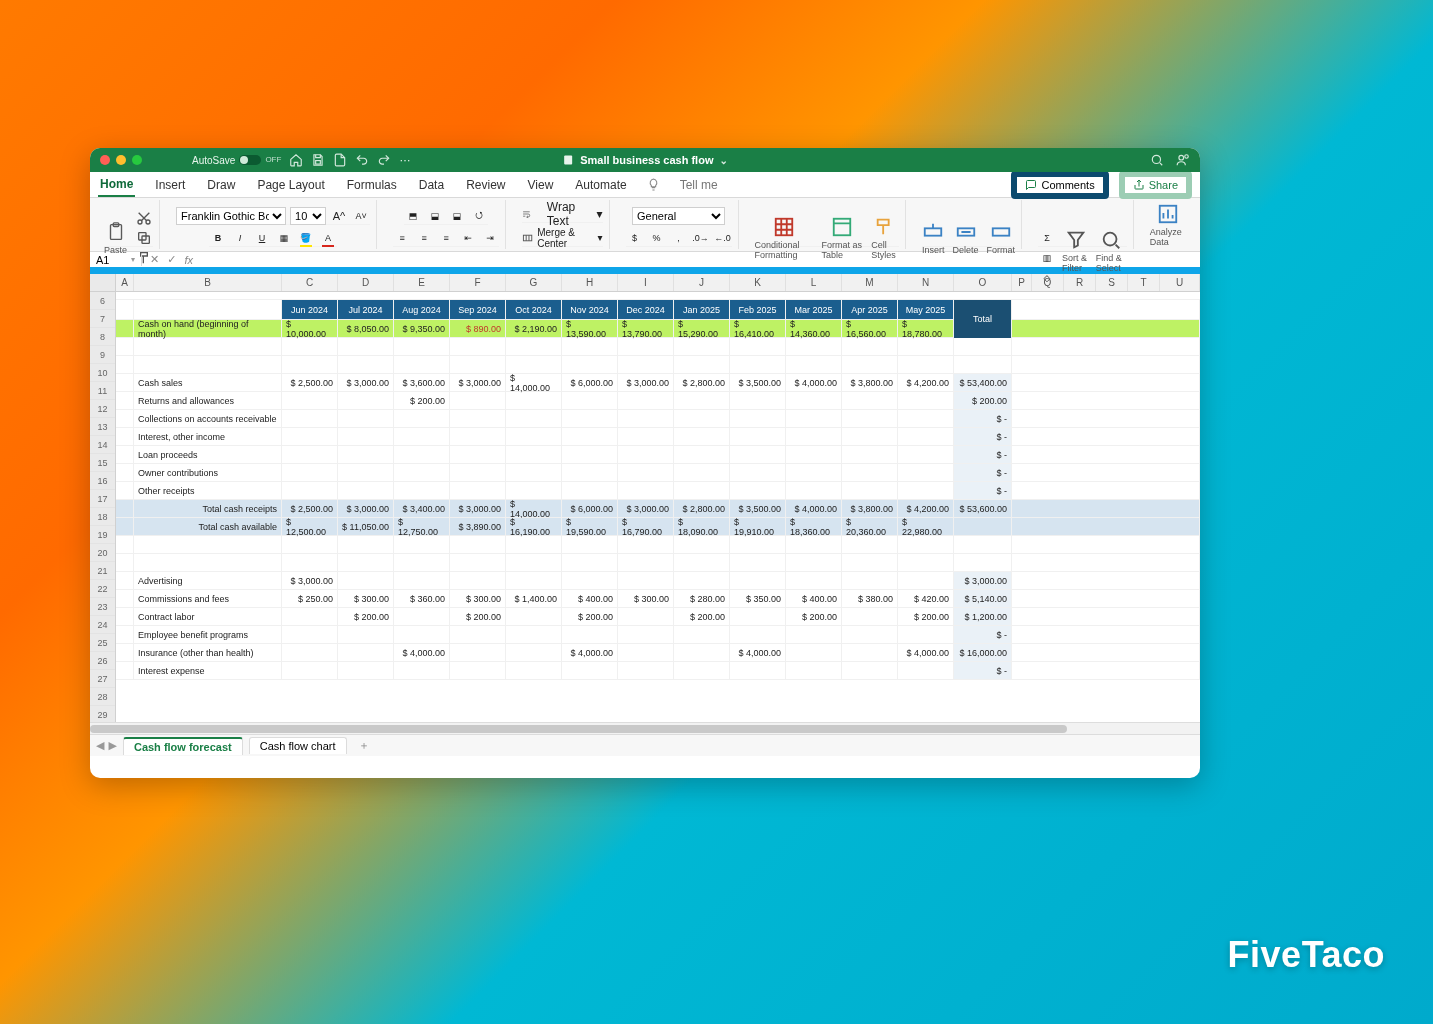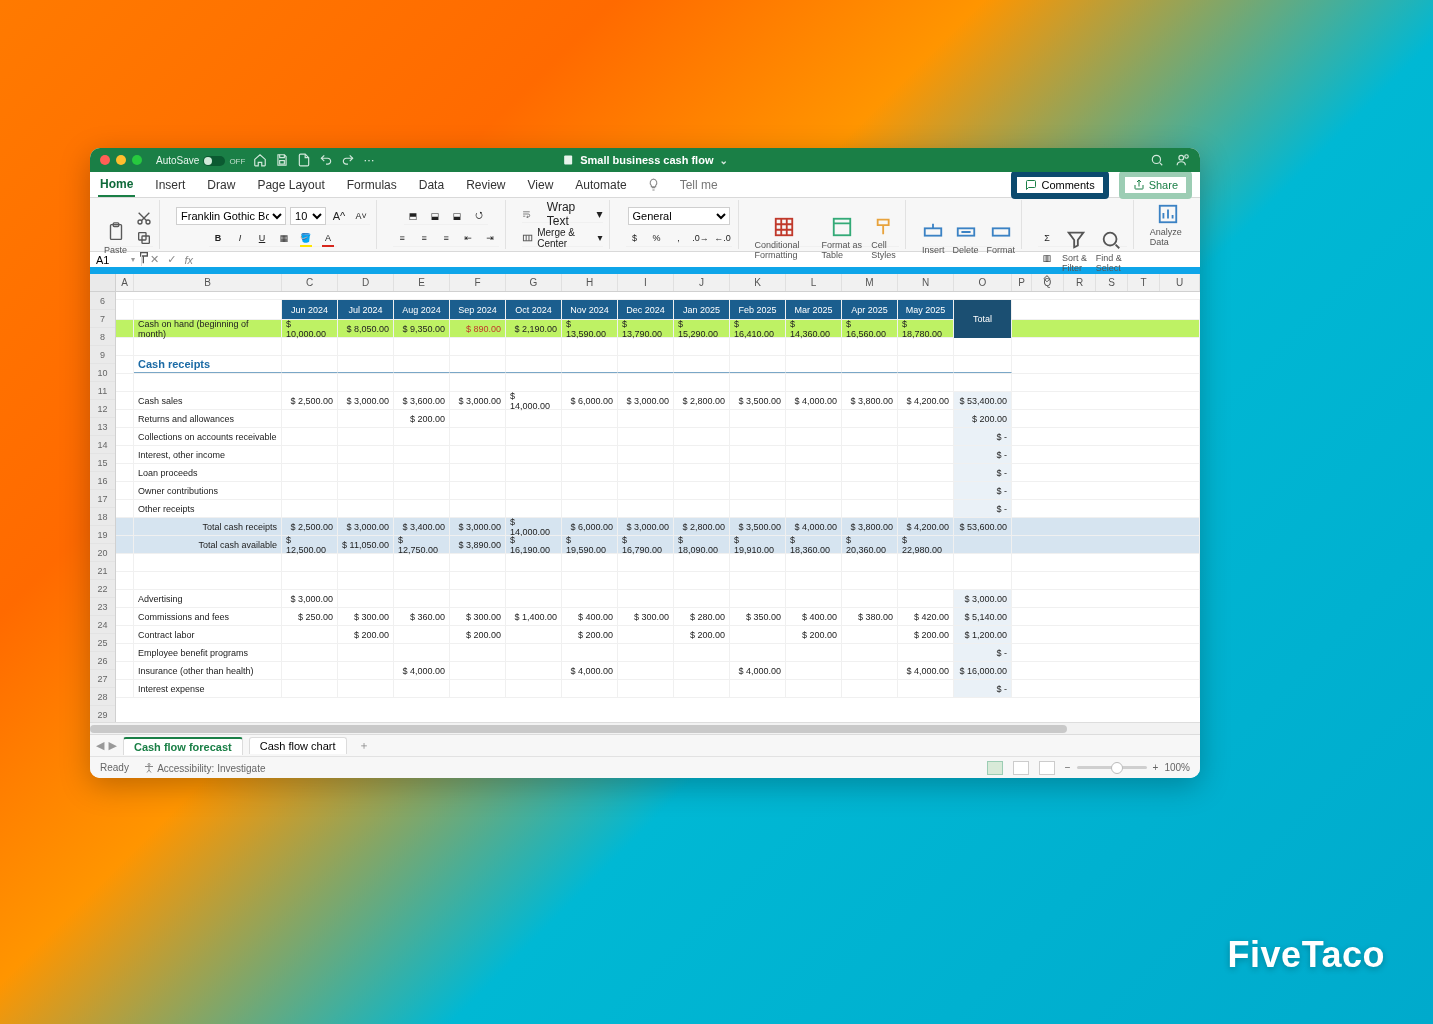--- a/index.html
+++ b/index.html
@@ -11,21 +11,21 @@
   .stage { position: absolute; left: 90px; top: 148px; width: 1110px; height: 630px;
     background: #fff; border-radius: 10px; box-shadow: 0 8px 30px rgba(0,0,0,.25); overflow: hidden; }
 
   
   .titlebar { height: 24px; background: #1a7f46; display: flex; align-items: center; color: #fff;
     font-size: 11px; position: relative; }
   .mac-dots { display: flex; gap: 6px; padding-left: 10px; }
   .dot { width: 10px; height: 10px; border-radius: 50%; }
   .dot.red { background: #ff5f56; } .dot.yellow { background: #ffbd2e; } .dot.green { background: #27c93f; }
   .tb-left { display: flex; align-items: center; gap: 8px; margin-left: 14px; }
-  .autosave { font-size: 10px; color: #e8f5ed; display: flex; align-items: flex-end; gap: 4px; }
+  .autosave { font-size: 10px; color: #e8f5ed; display: flex; align-items: flex-start; gap: 4px; margin-left: 36px; }
   .switch { width: 22px; height: 10px; background: #0b5a31; border-radius: 6px; position: relative; }
   .switch::after { content:""; position:absolute; left:1px; top:1px; width:8px; height:8px; background:#d0ead9; border-radius:50%; }
   .tb-icon { width: 14px; height: 14px; opacity: .9; }
   .title-center { position: absolute; left: 50%; transform: translateX(-50%); display: flex; align-items: center; gap: 6px; font-weight: 700; }
   .title-center .caret { font-size: 10px; opacity: .85; }
   .tb-right { position: absolute; right: 10px; display: flex; gap: 12px; align-items: center; }
 
   
   .ribbon-tabs { height: 26px; background: #fff; display: flex; align-items: center; border-bottom: 1px solid #d9d9d9;
     font-size: 12px; padding: 0 8px; gap: 18px; }
@@ -273,21 +273,21 @@
             <rect x="3" y="6" width="18" height="12"></rect>
             <path d="M9 6v12M15 6v12"></path>
           </svg>
         <span>Merge &amp; Center</span>
           <span>▾</span>
       </div>
     </div>
 
     <div class="rgroup">
       <div class="row">
-        <select class="select" style="width:102px"><option>General</option></select>
+        <select class="select" style="width:93px"><option>General</option></select>
       </div>
       <div class="row" style="margin-top:4px">
         <span class="mini">$</span>
         <span class="mini">%</span>
         <span class="mini">,</span>
         <span class="mini">.0→</span>
         <span class="mini">←.0</span>
       </div>
     </div>
 
@@ -491,38 +491,20 @@
           <div class="cell colJ r"></div>
           <div class="cell colK r"></div>
           <div class="cell colL r"></div>
           <div class="cell colM r"></div>
           <div class="cell colN r"></div>
           <div class="cell colO r "></div>
           <div class="cell tailcols" style="flex: 1 1 0%;"></div>
         </div>
         <div class="row ">
           <div class="cell " style="width: 18px;"></div>
-          <div class="cell colB section" style="border-bottom: 1px solid rgb(122, 167, 199);">Cash receipts</div>
-          <div class="cell colC" style="border-bottom: 1px solid rgb(122, 167, 199);"></div>
-          <div class="cell colD" style="border-bottom: 1px solid rgb(122, 167, 199);"></div>
-          <div class="cell colE" style="border-bottom: 1px solid rgb(122, 167, 199);"></div>
-          <div class="cell colF" style="border-bottom: 1px solid rgb(122, 167, 199);"></div>
-          <div class="cell colG" style="border-bottom: 1px solid rgb(122, 167, 199);"></div>
-          <div class="cell colH" style="border-bottom: 1px solid rgb(122, 167, 199);"></div>
-          <div class="cell colI" style="border-bottom: 1px solid rgb(122, 167, 199);"></div>
-          <div class="cell colJ" style="border-bottom: 1px solid rgb(122, 167, 199);"></div>
-          <div class="cell colK" style="border-bottom: 1px solid rgb(122, 167, 199);"></div>
-          <div class="cell colL" style="border-bottom: 1px solid rgb(122, 167, 199);"></div>
-          <div class="cell colM" style="border-bottom: 1px solid rgb(122, 167, 199);"></div>
-          <div class="cell colN" style="border-bottom: 1px solid rgb(122, 167, 199);"></div>
-          <div class="cell colO" style="border-bottom: 1px solid rgb(122, 167, 199);"></div>
-          <div class="cell tailcols" style="flex: 1 1 0%;"></div>
-        </div>
-        <div class="row ">
-          <div class="cell " style="width: 18px;"></div>
           <div class="cell colB "></div>
           <div class="cell colC r"></div>
           <div class="cell colD r"></div>
           <div class="cell colE r"></div>
           <div class="cell colF r"></div>
           <div class="cell colG r"></div>
           <div class="cell colH r"></div>
           <div class="cell colI r"></div>
           <div class="cell colJ r"></div>
           <div class="cell colK r"></div>
@@ -848,37 +830,16 @@
   <div class="sheetbar">
     <div class="sheet-nav">
       <span>◀</span>
       <span>▶</span>
     </div>
     <div class="sheet-tab active">Cash flow forecast</div>
     <div class="sheet-tab">Cash flow chart</div>
     <div class="plus">＋</div>
   </div>
 
-  <div class="status">
-    <span>Ready</span>
-    <span>
-      <svg width="12" height="12" viewBox="0 0 24 24" fill="none" stroke="#888" stroke-width="2" style="vertical-align:-2px">
-          <circle cx="12" cy="5" r="2"></circle>
-          <path d="M4 9h16M12 9v7m-4 5l4-5 4 5"></path>
-        </svg>
-      <span>Accessibility: Investigate</span>
-    </span>
-    <div class="right">
-      <div class="viewbtn active"></div>
-      <div class="viewbtn"></div>
-      <div class="viewbtn"></div>
-      <div class="zoom">
-        <span>−</span>
-        <div class="slider"></div>
-        <span>+</span>
-        <span>100%</span>
-      </div>
-    </div>
-  </div>
 
 </div>
 
 <div class="watermark">FiveTaco</div>
 
 </body></html>

